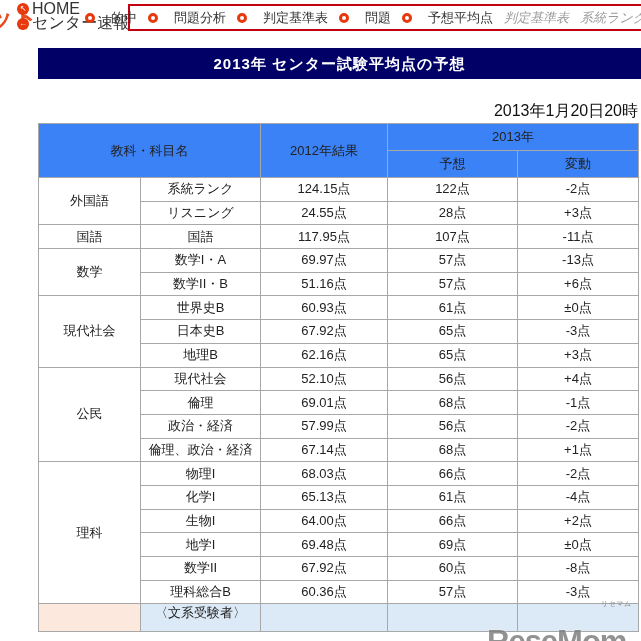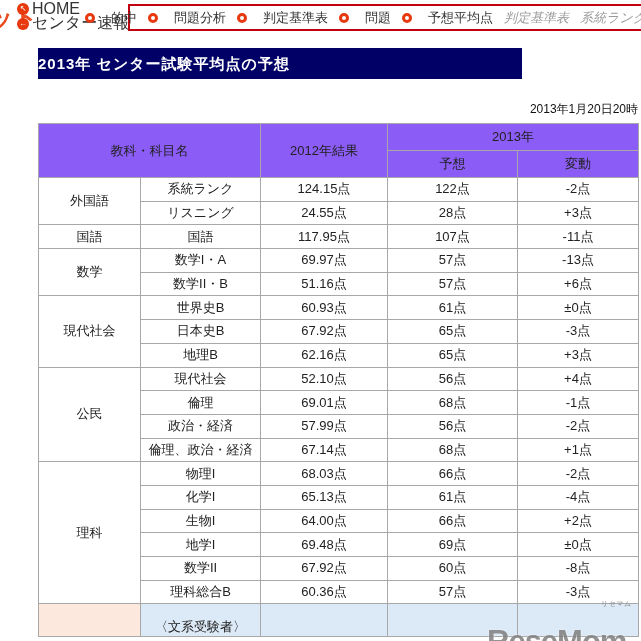--- a/index.html
+++ b/index.html
@@ -26,41 +26,41 @@
   .menubox {
     position:absolute; left:128px; top:4px; width:530px; height:27px;
     border:2px solid #c3000f; display:flex; align-items:center;
     justify-content:flex-end; padding-right:10px; gap:11px; background:#fff;
   }
   .menu-item { display:flex; align-items:center; gap:16px; font-size:13px; color:#333; cursor:pointer; white-space:nowrap; }
   .menu-bullet { width:10px; height:10px; border-radius:50%; border:3px solid #e8380d; background:#fff; flex:0 0 10px; }
   .menu-item.inactive { color:#9a9a9a; cursor:default;font-style:italic; }
   
   .banner {
-    position:absolute; left:38px; top:48px; width:484px; height:31px;
+    position:absolute; left:38px; top:48px; width:603px; height:31px;
     background:#000066; color:#ffffff; font-size:15px; font-weight:bold;
-    line-height:31px; letter-spacing:1px;
-  }
-  
-  .datetime { position:absolute; right:3px; top:101px; font-size:12px; color:#111; }
+    text-align:center; line-height:31px; letter-spacing:1px;
+  }
+  
+  .datetime { position:absolute; right:3px; top:101px; font-size:16px; color:#111; }
   
   table.score {
     position:absolute; left:38px; top:123px; width:600px;
     border-collapse:collapse; table-layout:fixed;
   }
   table.score td, table.score th {
     border:1px solid #a8a8a8; text-align:center; vertical-align:middle;
     font-size:13px; font-weight:normal; color:#222; padding:0; overflow:hidden;
     white-space:nowrap;
   }
-  table.score th { background:#8b5cf6; height:27px; }
+  table.score th { background:#3b82f6; height:27px; }
   table.score td { background:#ffffff; height:23.7px; }
   td.cat { background:#fce8dc; }
   td.pred { color:#0068b7; font-weight:bold; font-size:14px; }
-  tr.partial td { background:#dce9f6; vertical-align:top; padding-top:14px; height:28px; }
+  tr.partial td { background:#dce9f6; vertical-align:top; padding-top:0; height:28px; }
   tr.partial td.cat { background:#fce8dc; }
   
   .watermark {
     position:absolute; left:487px; top:624px; z-index:5; pointer-events:none;
     font-size:31px; font-weight:bold; color:#7f7f7f; opacity:0.85;
     letter-spacing:-1px; text-shadow:0 0 2px rgba(255,255,255,0.9);
   }
   .watermark-ruby {
     position:absolute; left:601px; top:599px; z-index:5; pointer-events:none;
     font-size:7px; color:#8a8a8a; letter-spacing:0.5px;

